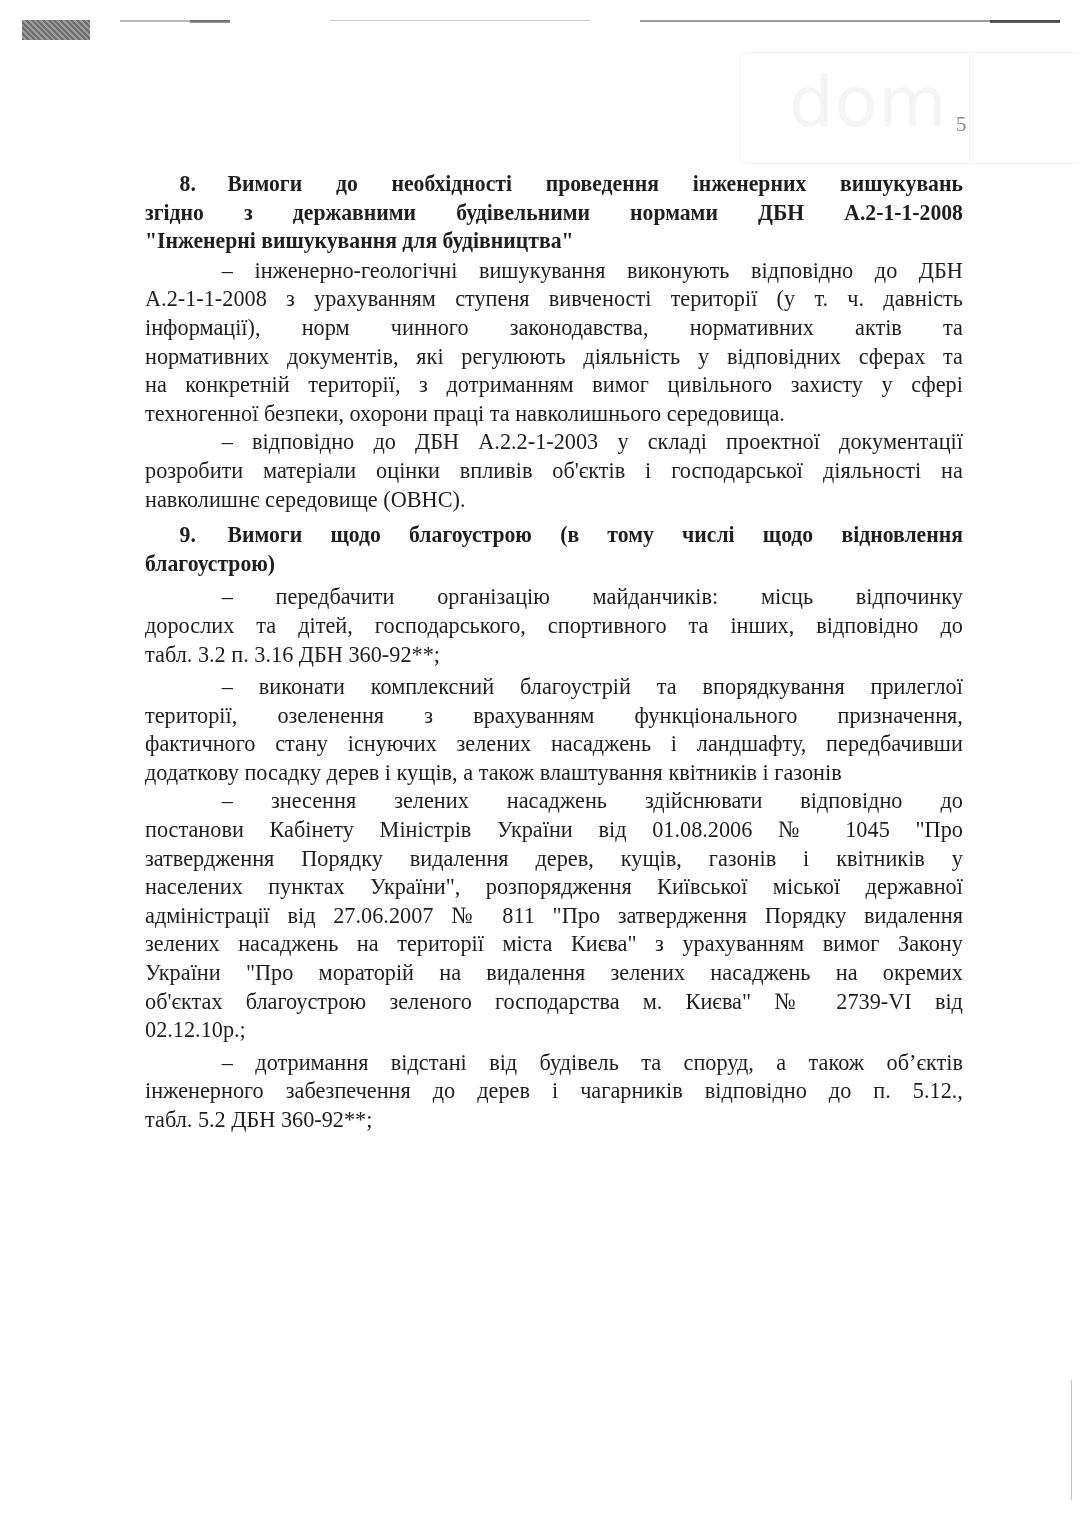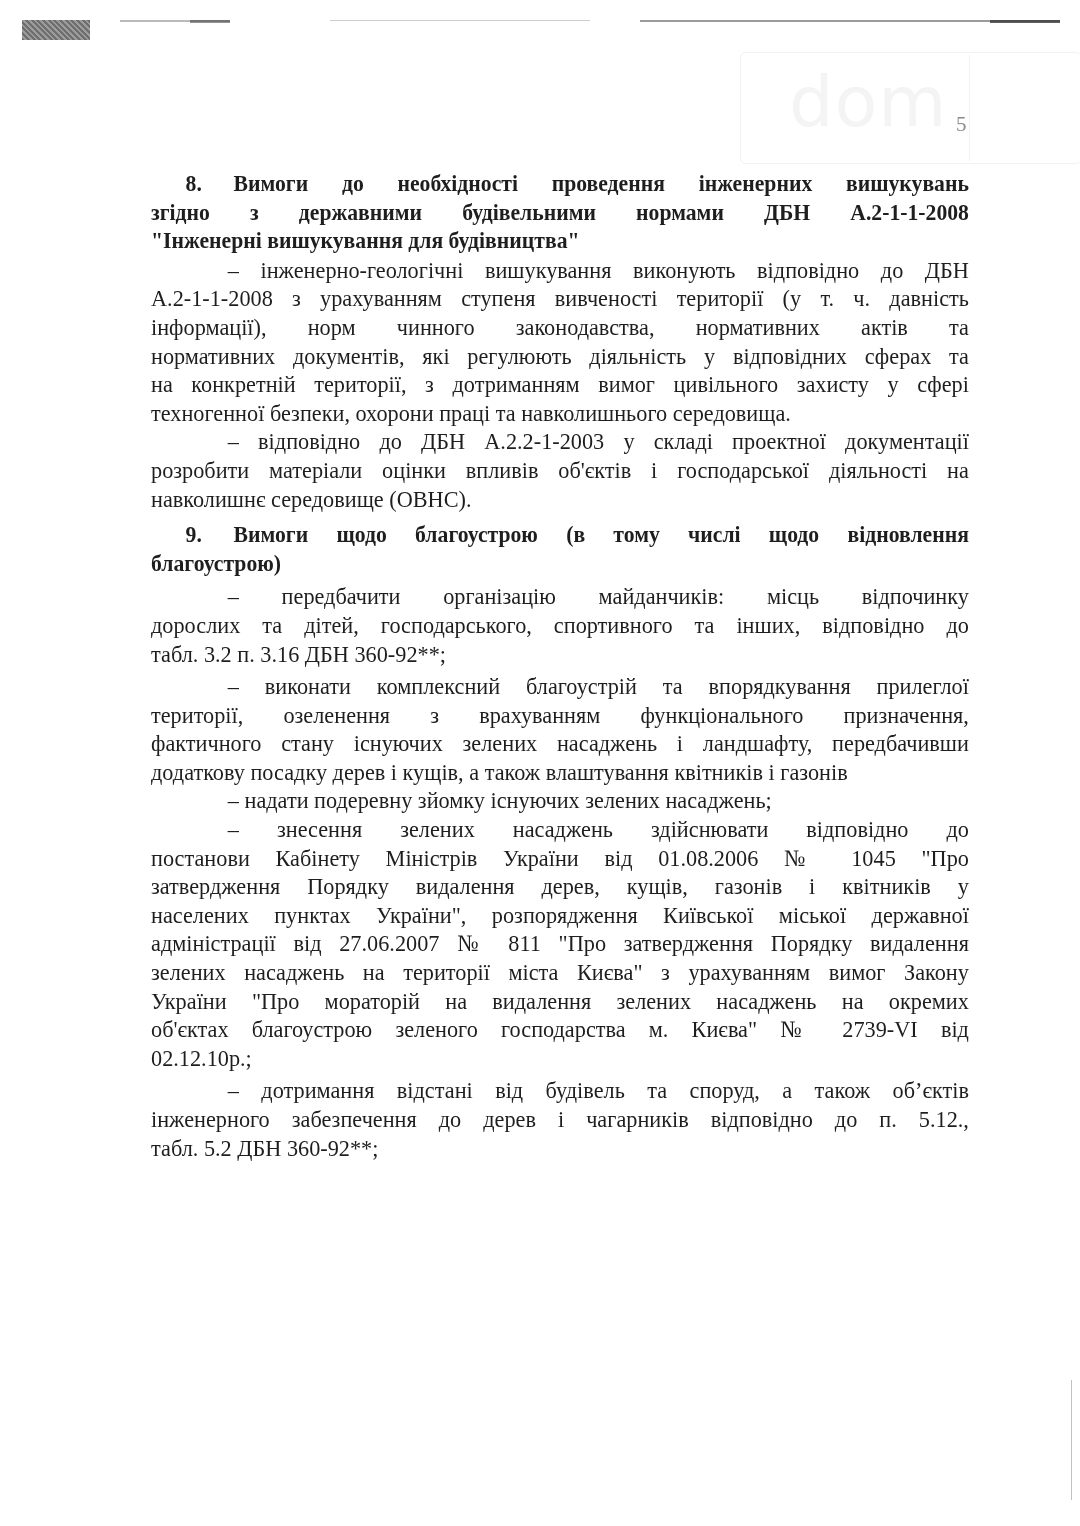--- a/index.html
+++ b/index.html
@@ -76,21 +76,21 @@
     .page-number {
       position: absolute;
       left: 956px;
       top: 112px;
       font-size: 21px;
       color: #8a8a8a;
     }
 
     .content {
       position: absolute;
-      left: 151px;
+      left: 145px;
       top: 170px;
       width: 818px;
     }
     .line {
       display: block;
       font-size: 23.2px;
       line-height: 28.6px;
       height: 28.6px;
       white-space: nowrap;
       text-align: justify;
@@ -166,23 +166,20 @@
     <span class="line last">табл. 3.2 п. 3.16 ДБН 360-92**;</span>
   </div>
   <div class="gap-s"></div>
   <div class="item">
     <span class="line indent-item">–  виконати комплексний благоустрій та впорядкування прилеглої</span>
     <span class="line">території, озеленення з врахуванням функціонального призначення,</span>
     <span class="line">фактичного стану існуючих зелених насаджень і ландшафту, передбачивши</span>
     <span class="line last">додаткову посадку дерев і кущів, а також влаштування квітників і газонів</span>
   </div>
   <div class="item">
-    <span class="line indent-item last">–  надати подеревну зйомку існуючих зелених насаджень;</span>
-  </div>
-  <div class="item">
     <span class="line indent-item">– знесення зелених насаджень здійснювати відповідно до</span>
     <span class="line">постанови Кабінету Міністрів України від 01.08.2006 № 1045 "Про</span>
     <span class="line">затвердження Порядку видалення дерев, кущів, газонів і квітників у</span>
     <span class="line">населених пунктах України", розпорядження Київської міської державної</span>
     <span class="line">адміністрації від 27.06.2007 № 811 "Про затвердження Порядку видалення</span>
     <span class="line">зелених насаджень на території міста Києва" з урахуванням вимог Закону</span>
     <span class="line">України "Про мораторій на видалення зелених насаджень на окремих</span>
     <span class="line">об'єктах благоустрою зеленого господарства м. Києва" № 2739-VI від</span>
     <span class="line last">02.12.10р.;</span>
   </div>

